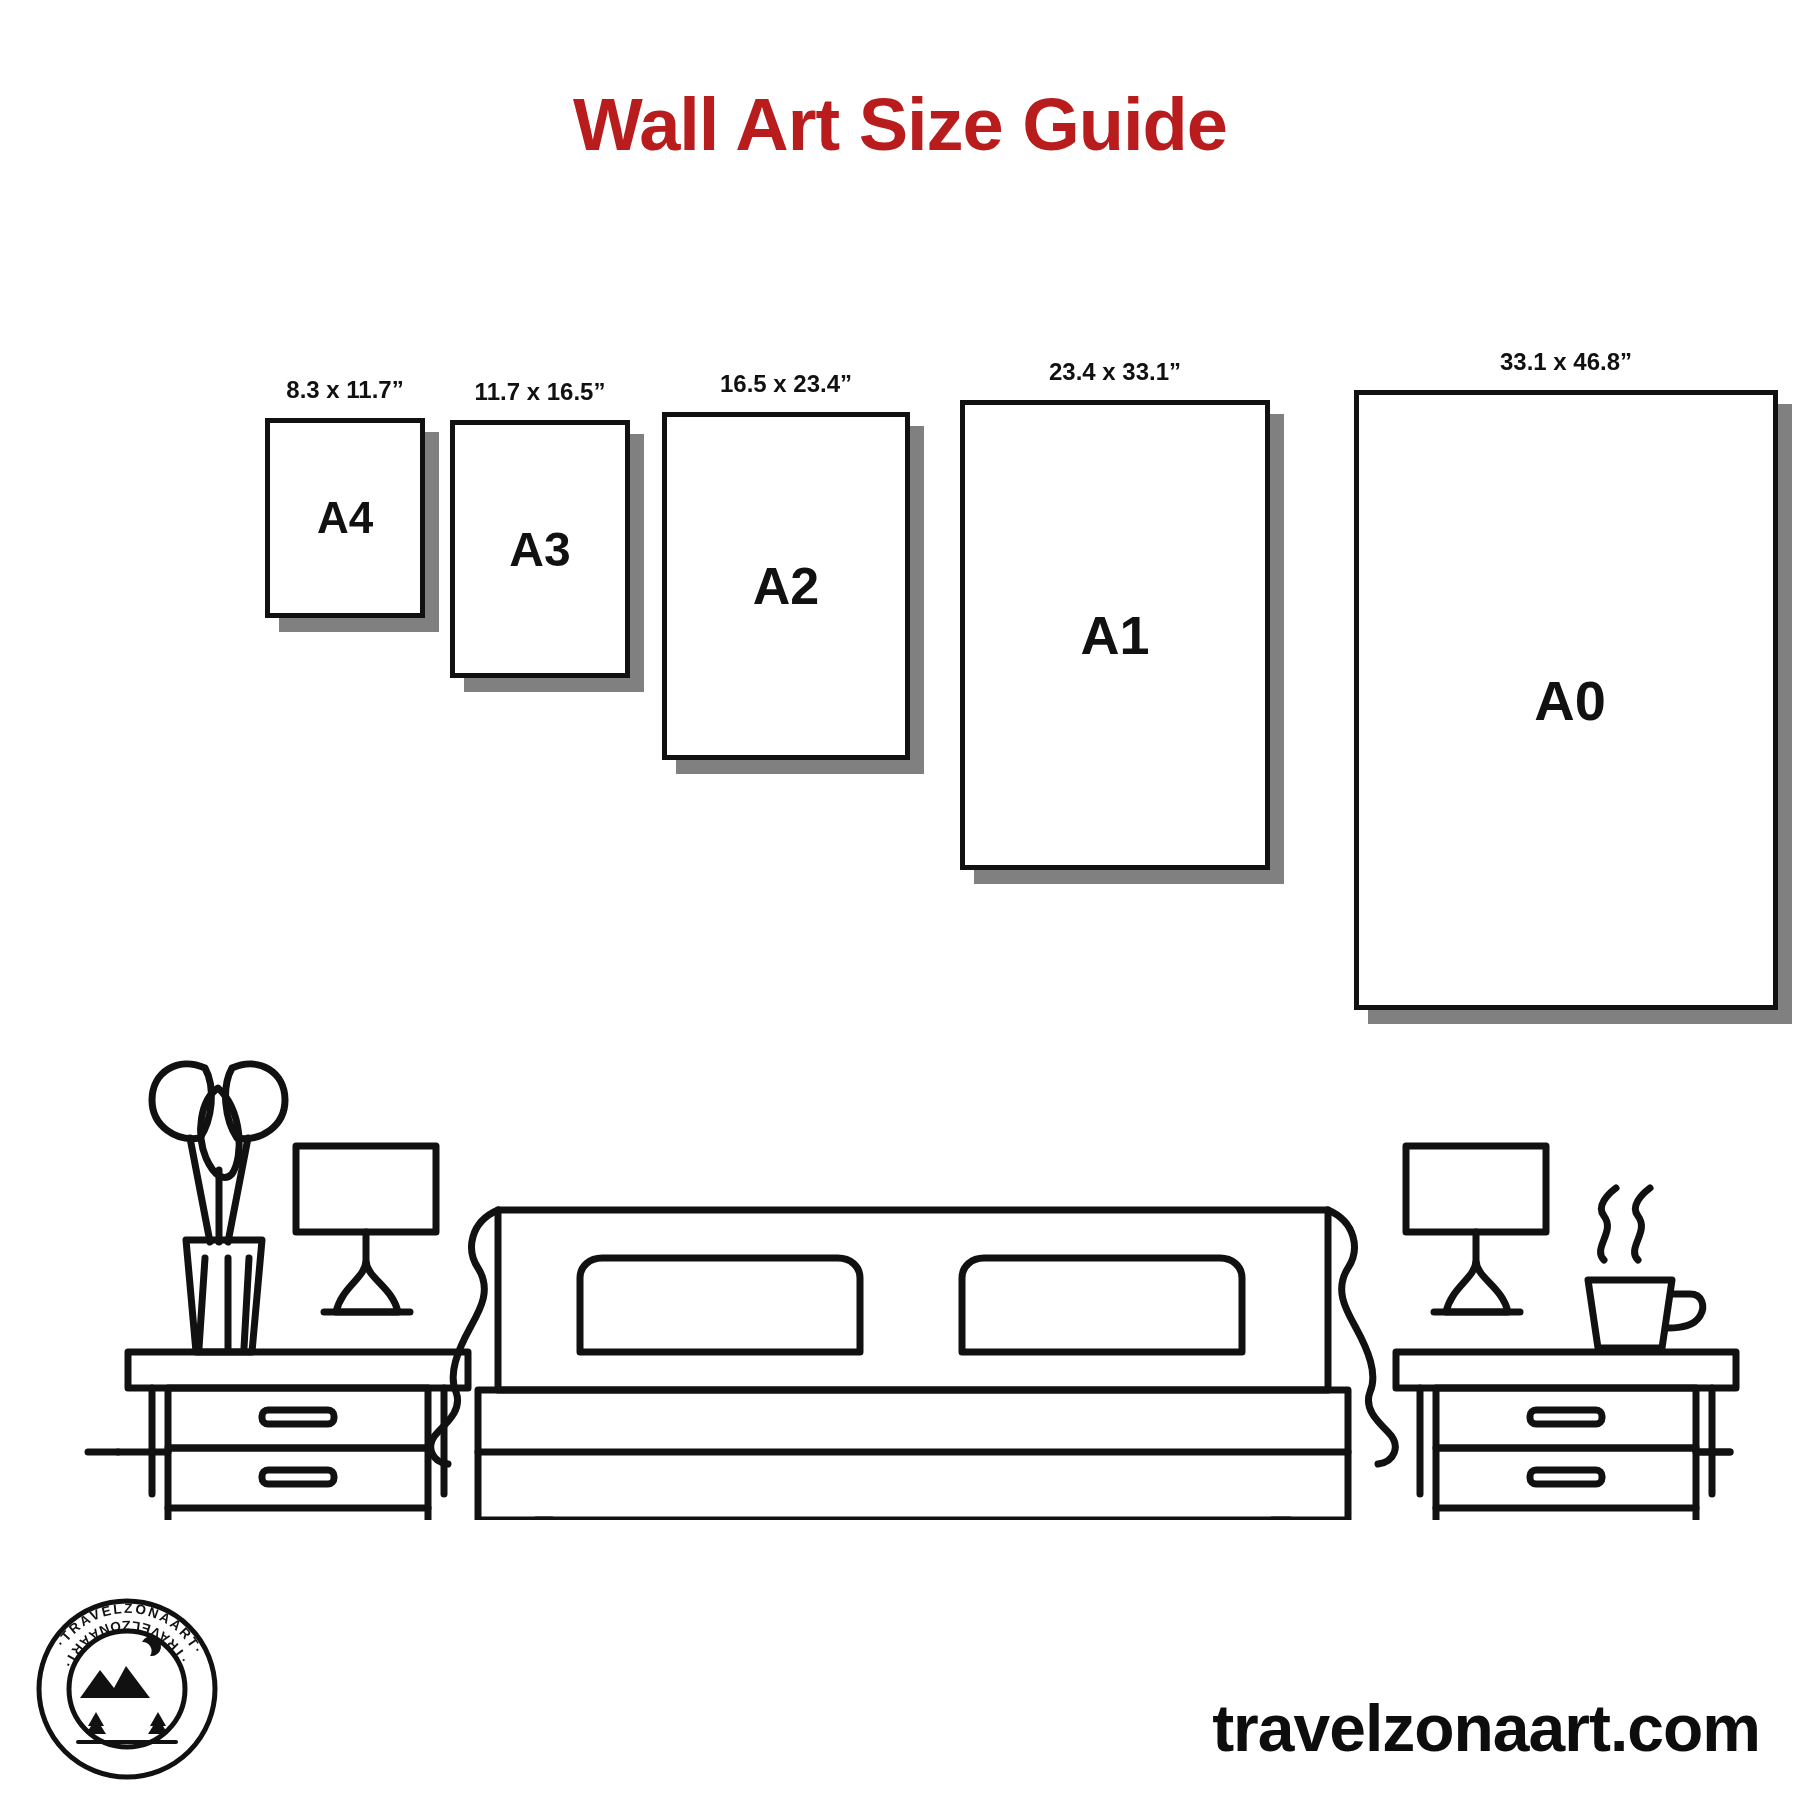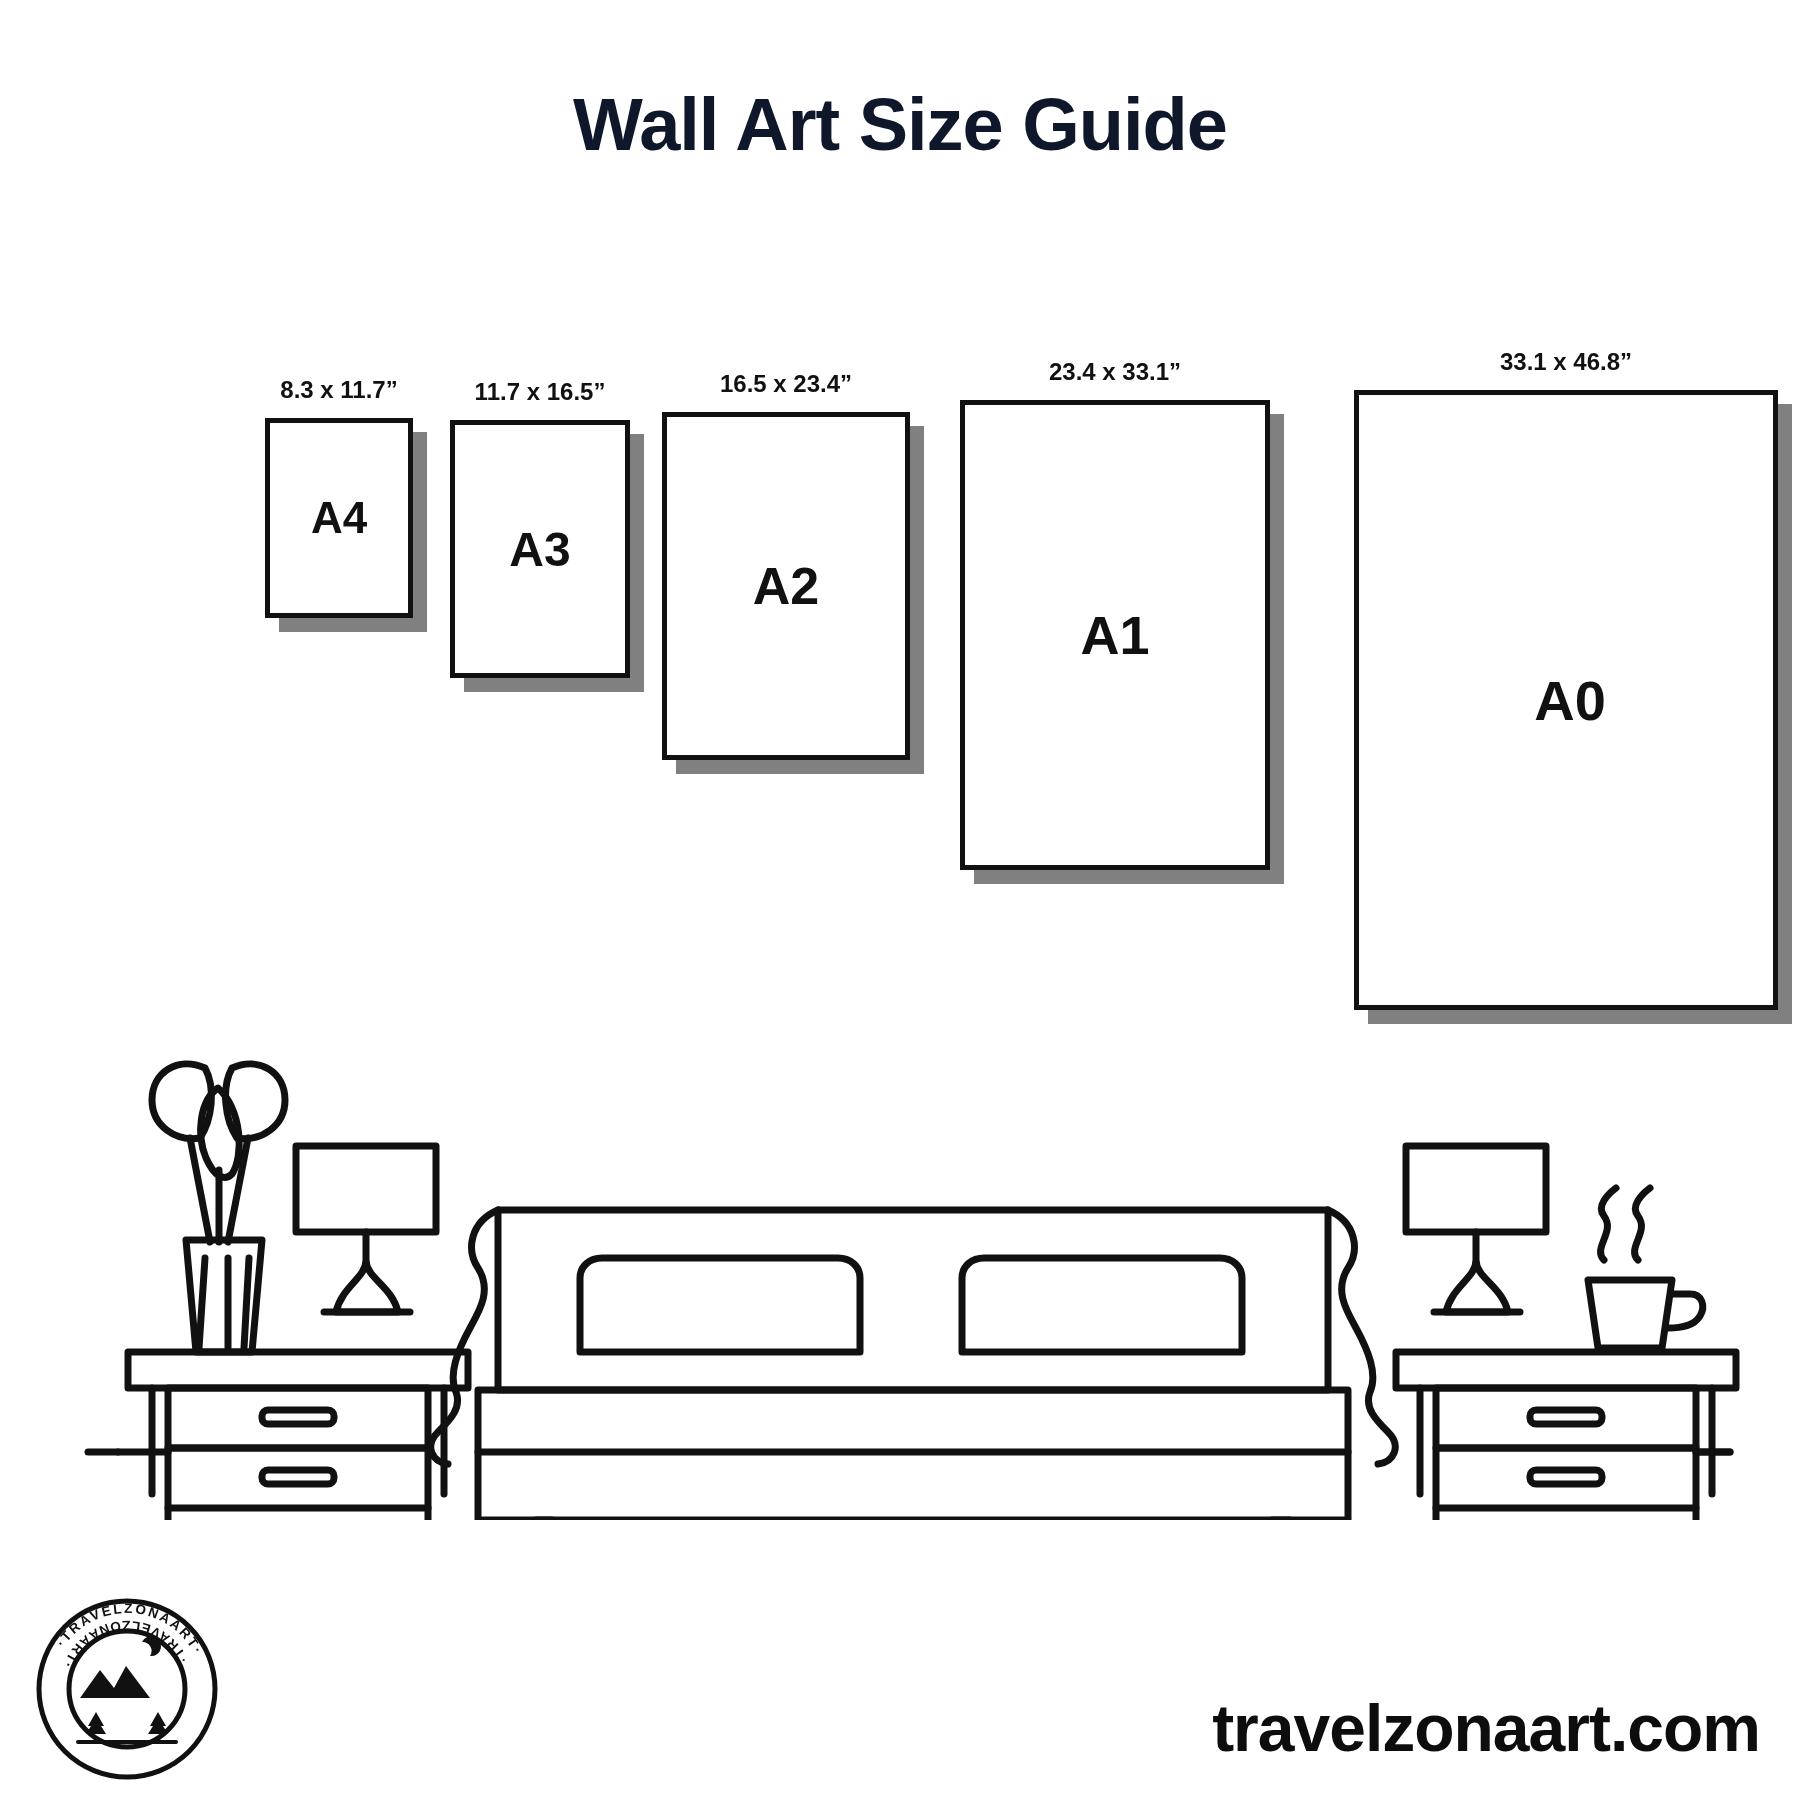--- a/index.html
+++ b/index.html
@@ -18,21 +18,21 @@
 
   .title {
     position: absolute;
     top: 82px;
     left: 0;
     width: 1800px;
     text-align: center;
     font-size: 74px;
     font-weight: bold;
     letter-spacing: -1px;
-    color: #0f172a;
+    color: #b91c1c;
   }
 
   
   .poster-row {
     position: absolute;
     left: 0;
     top: 290px;
     width: 1800px;
     height: 720px;
   }
@@ -87,21 +87,21 @@
   #poster-a3 .code { font-size: 48px; }
   #poster-a2 { left: 662px;  width: 248px;  height: 348px; }
   #poster-a2 .code { font-size: 52px; }
   #poster-a1 { left: 960px;  width: 310px;  height: 470px; }
   #poster-a1 .code { font-size: 54px; }
   #poster-a0 { left: 1354px; width: 424px;  height: 620px; }
   #poster-a0 .code { font-size: 56px; margin-left: 8px; }
 
   
   #poster-a5 { bottom: 430px; }
-  #poster-a4 { bottom: 392px; }
+  #poster-a4 { bottom: 392px; padding-left: 12px; }
   #poster-a3 { bottom: 332px; }
   #poster-a2 { bottom: 250px; border-radius: 12px; }
   #poster-a1 { bottom: 140px; margin-top: 21px; }
   #poster-a0 { bottom: 0px; }
 
   
   .scene {
     position: absolute;
     left: 0;
     top: 960px;

